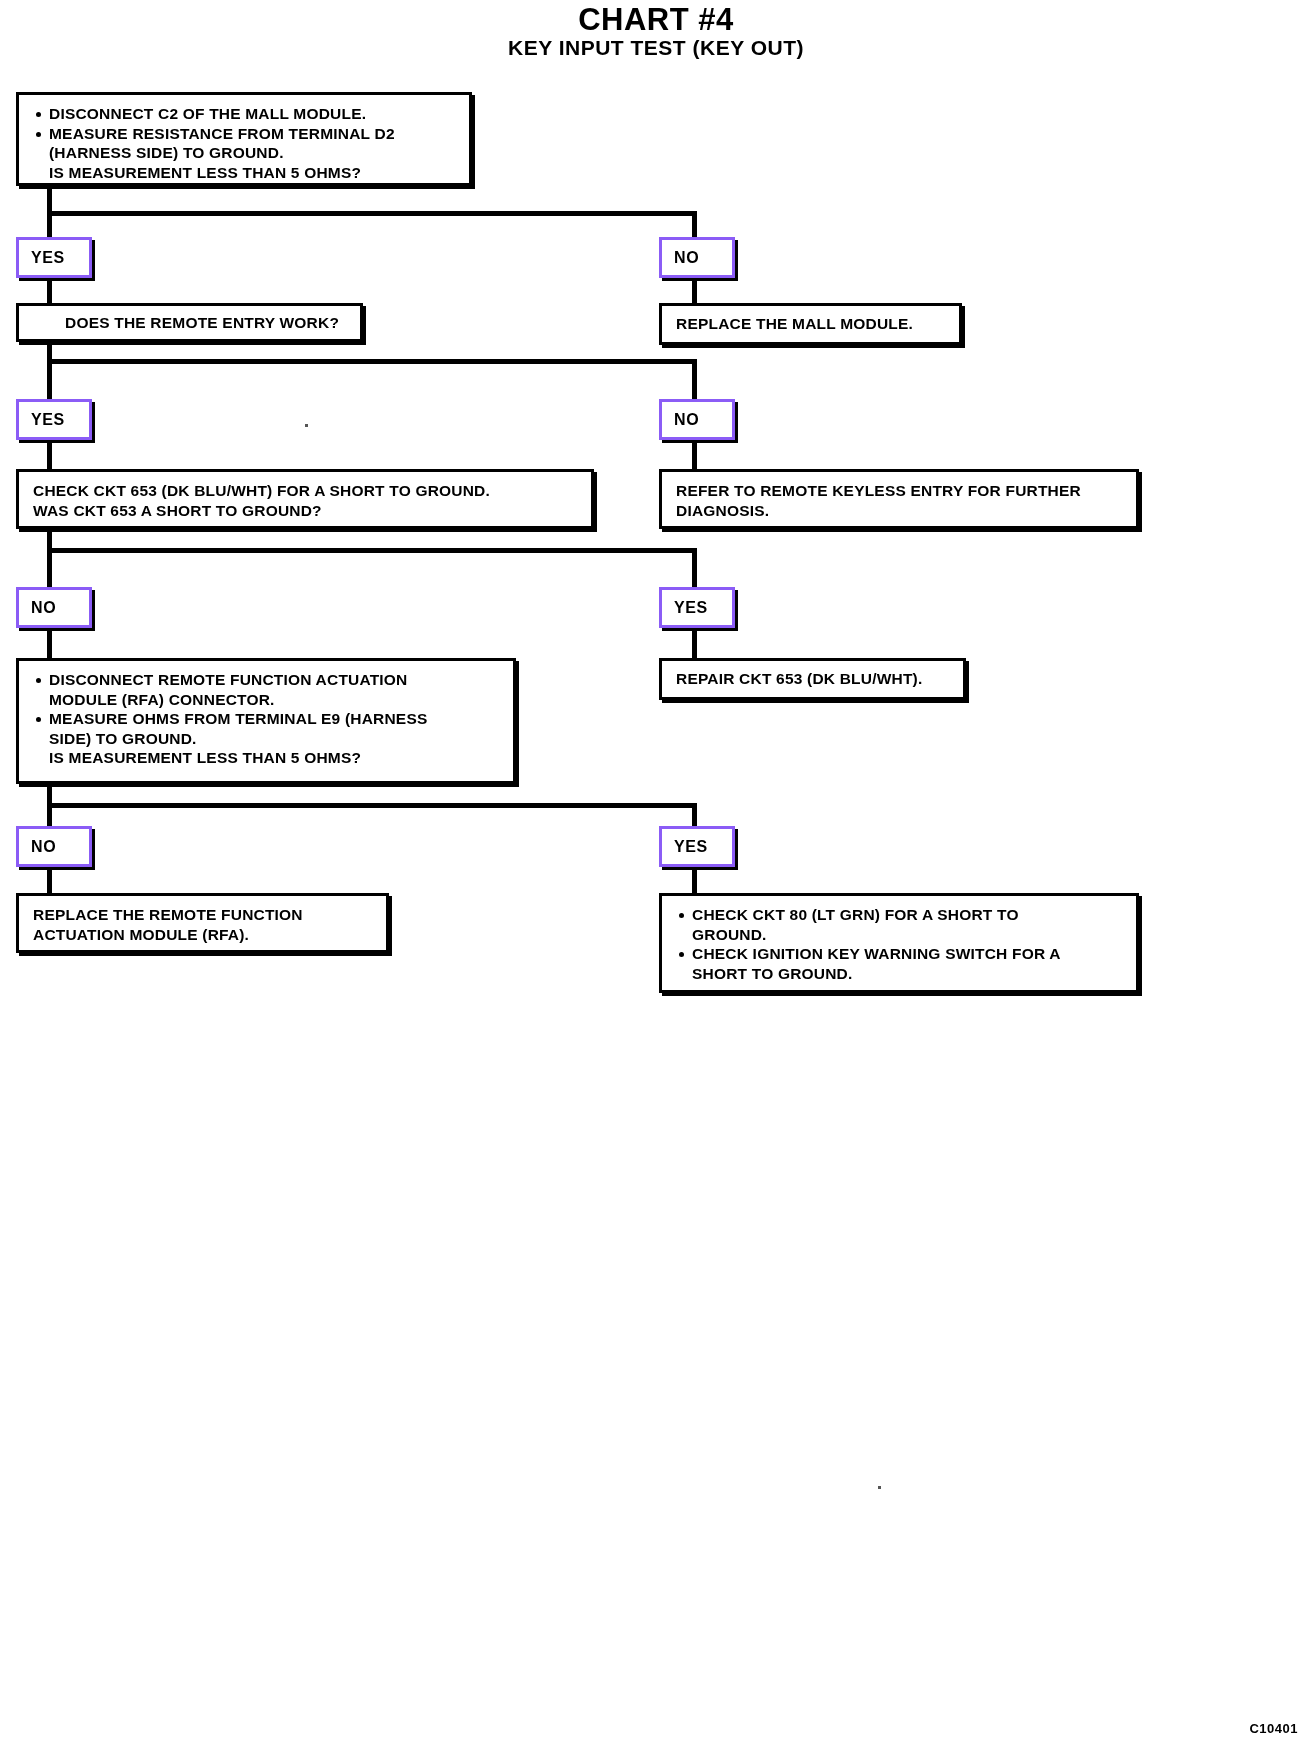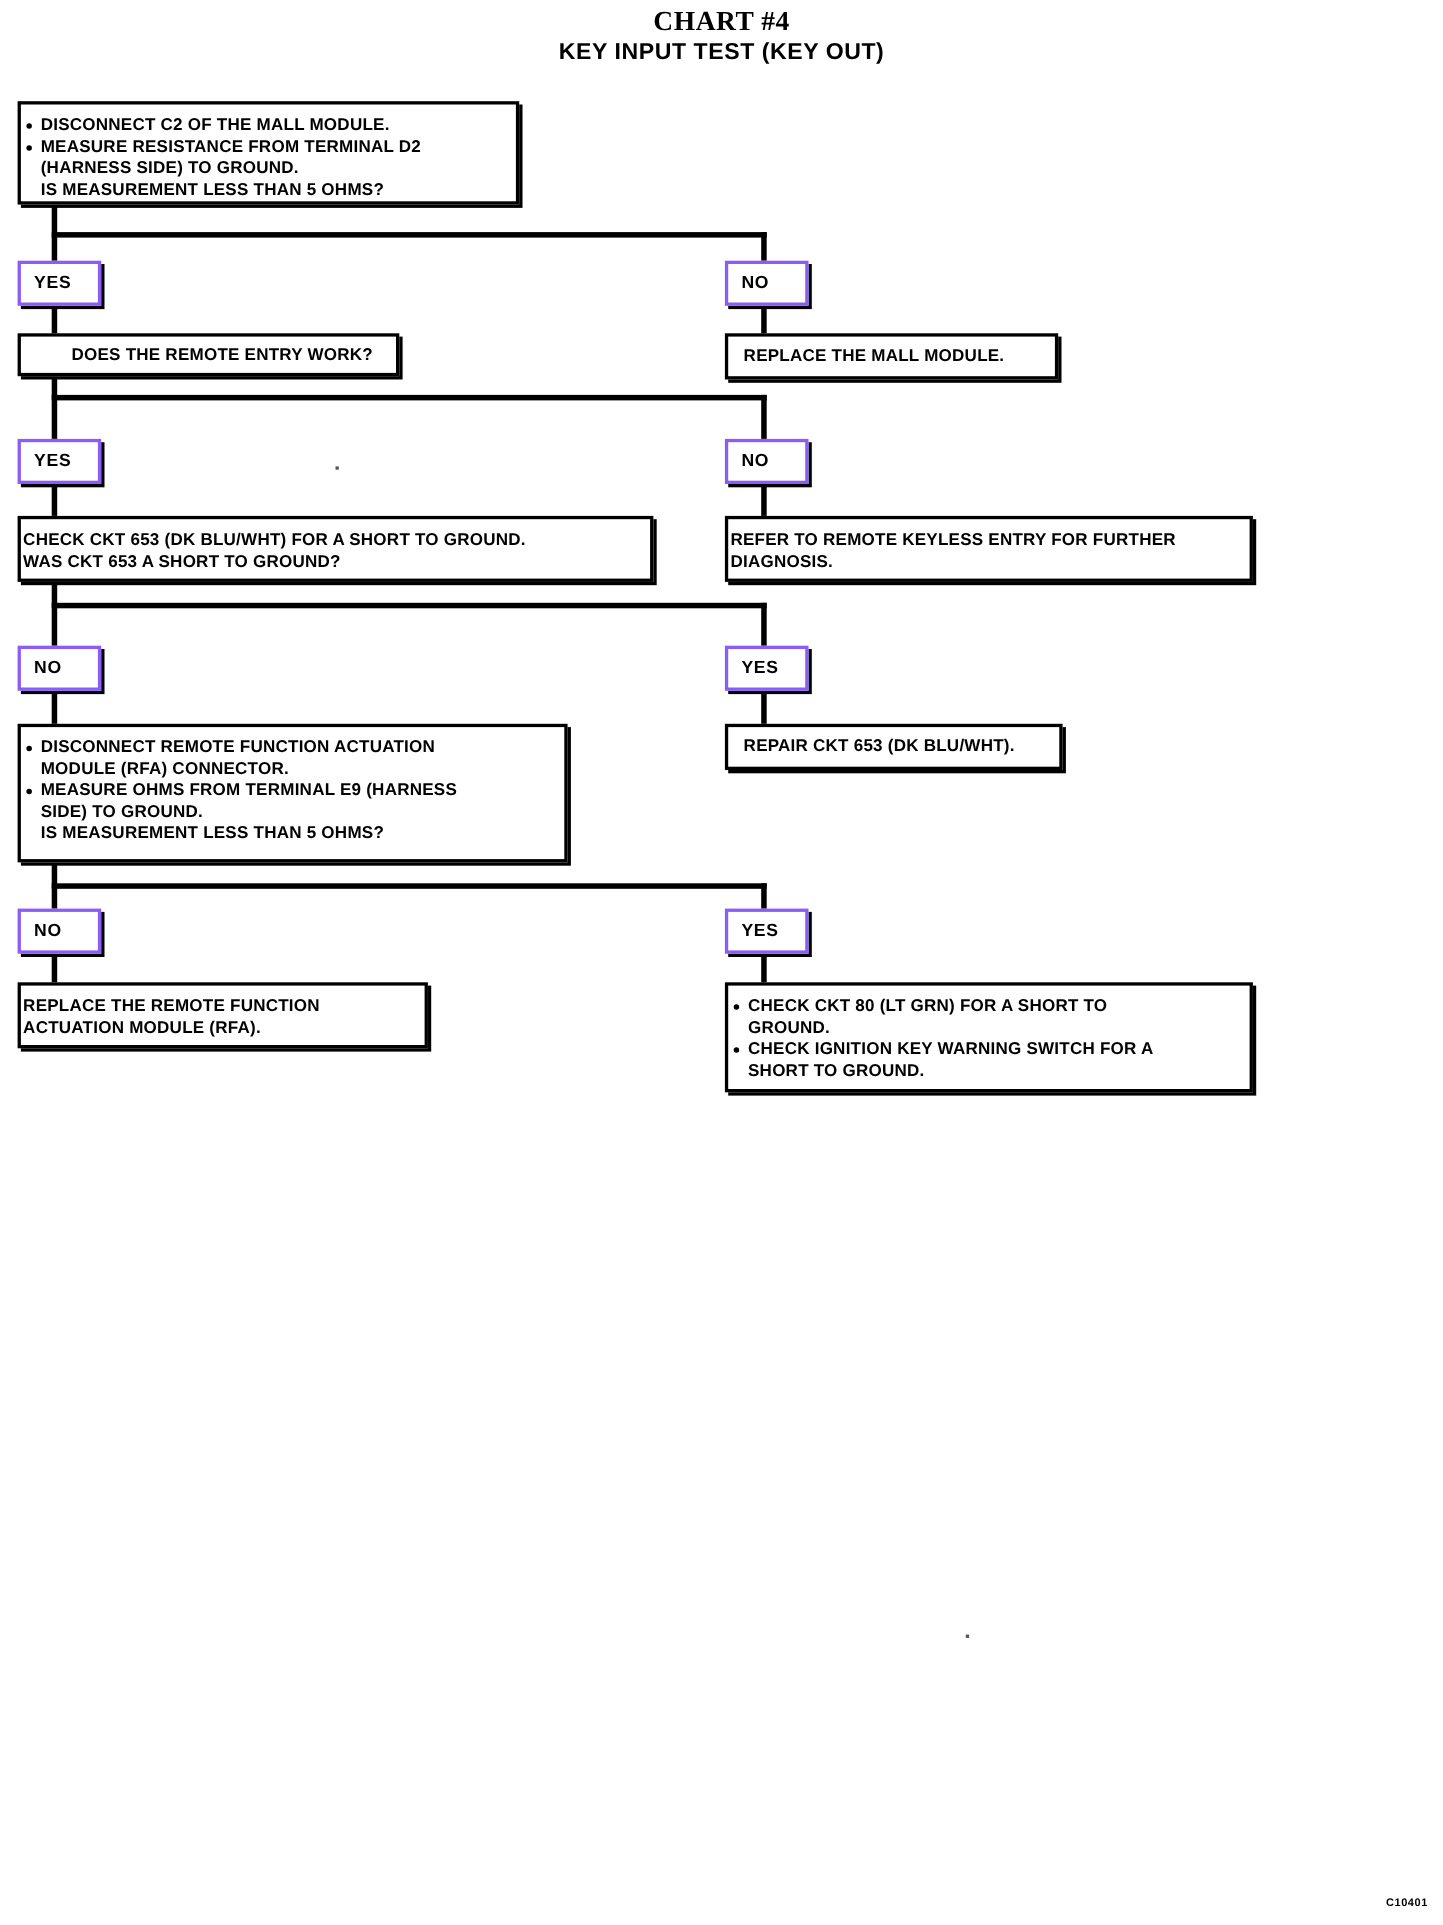--- a/index.html
+++ b/index.html
@@ -9,37 +9,37 @@
     color:#000;
     -webkit-font-smoothing:none;
   }
   .page{position:absolute;inset:0;}
 
   
   .title-block{
     position:absolute;left:0;top:6px;width:1312px;text-align:center;
   }
   .title-line1{
-    font-size:25px;font-weight:bold;letter-spacing:0.5px;line-height:27px;font-family:Liberation Serif, serif;
+    font-size:31px;font-weight:bold;letter-spacing:0.5px;line-height:27px;
   }
   .title-line2{
     font-size:21px;font-weight:bold;letter-spacing:0.5px;line-height:29px;text-align:center;
   }
 
   
   .box{
     position:absolute;
     border:3px solid #000;
     background:#fff;
     box-sizing:border-box;
     box-shadow:3px 3px 0 0 #000;
     z-index:3;
   }
   .box .inner{
-    padding:9px 10px 6px 2px;
+    padding:9px 10px 6px 14px;
     font-size:15.5px;
     font-weight:bold;
     line-height:19.5px;
     letter-spacing:0.2px;
   }
   .box.center .inner{
     display:flex;align-items:center;height:100%;padding:0 14px;
   }
   .yn{
     position:absolute;border:3px solid #8b5cf6;background:#fff;box-sizing:border-box;
@@ -59,21 +59,21 @@
     content:"";position:absolute;left:3px;top:8px;width:5px;height:5px;
     background:#000;border-radius:50%;
   }
   .ln{display:block;}
 
   
   .v{position:absolute;background:#000;width:5px;z-index:1;}
   .h{position:absolute;background:#000;height:5px;z-index:1;}
 
   .footer-code{
-    position:absolute;right:14px;bottom:14px;font-size:10px;font-weight:bold;
+    position:absolute;right:14px;bottom:14px;font-size:13px;font-weight:bold;
     letter-spacing:0.5px;
     text-align:center;
   }
   .dot-artifact{position:absolute;width:3px;height:3px;background:#555;}
 </style>
 </head>
 <body>
 
 <div class="page">
 

